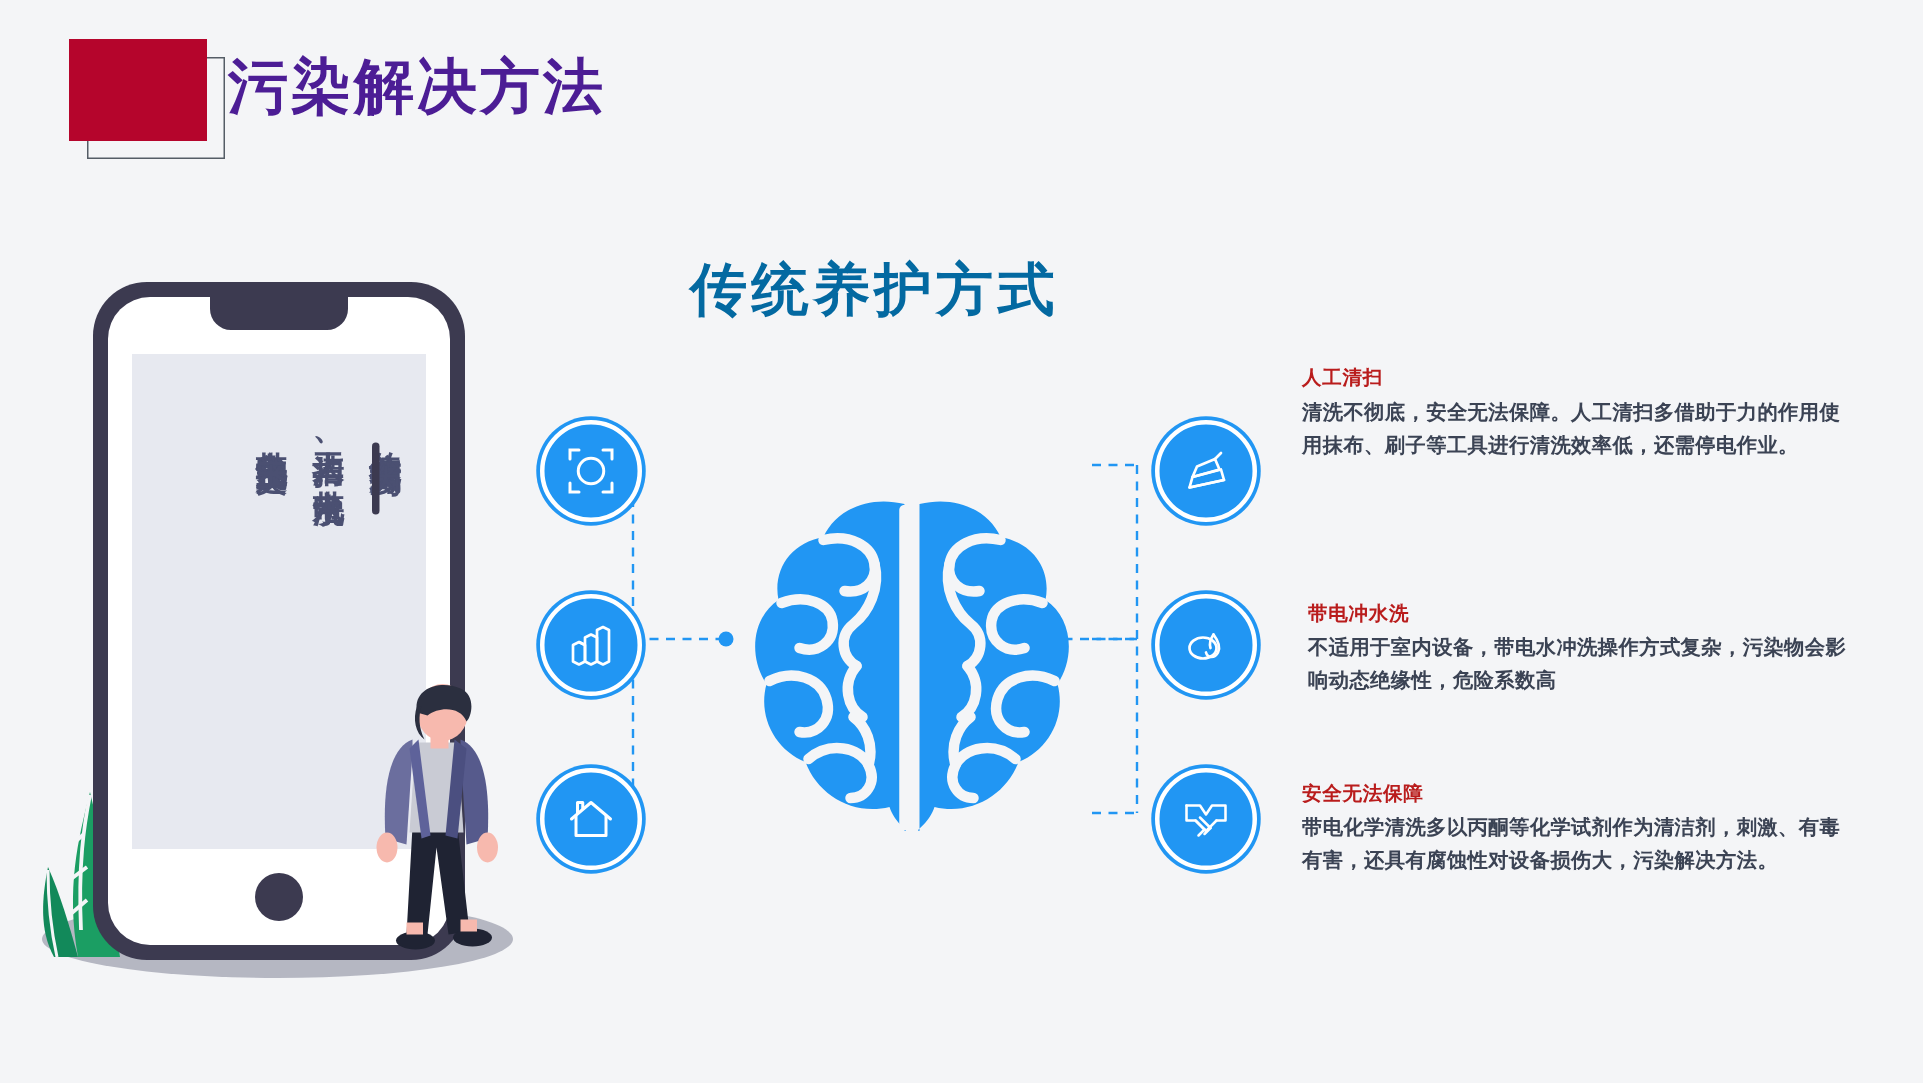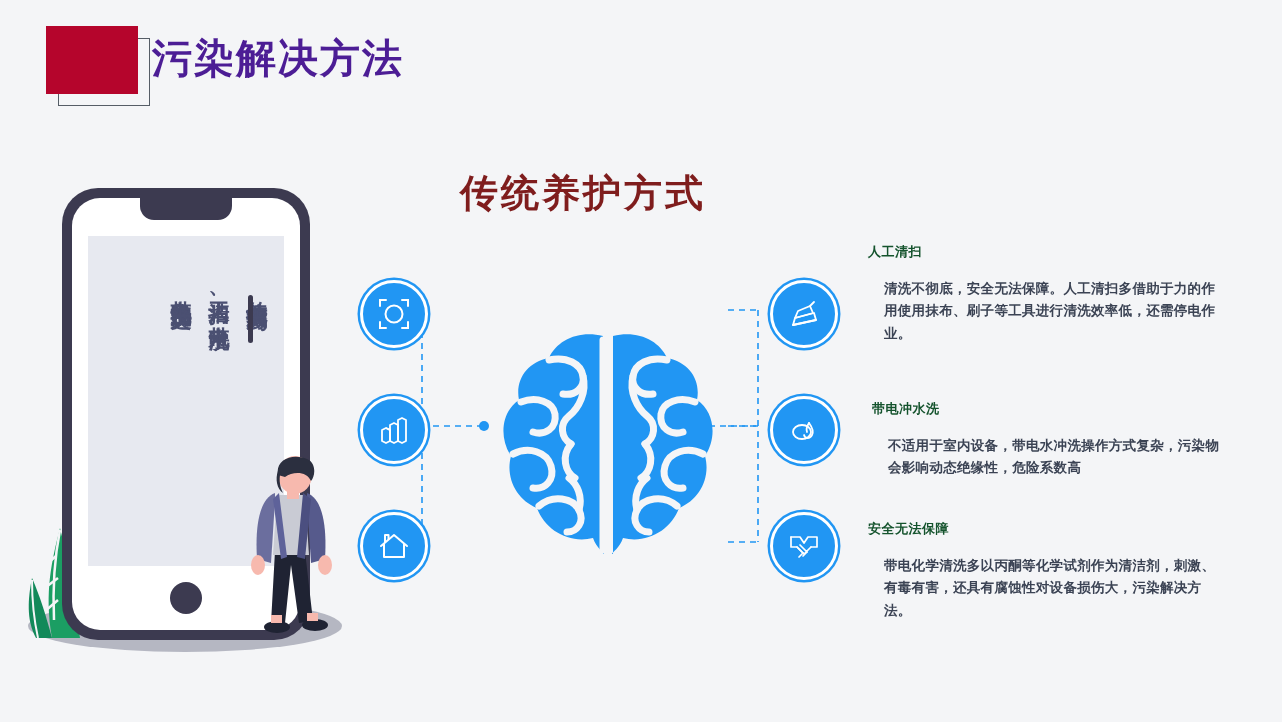--- a/index.html
+++ b/index.html
@@ -17,21 +17,21 @@
   .hdr-sq{position:absolute;left:46px;top:26px;width:92px;height:68px;background:#b5052c;}
   .hdr-outline{position:absolute;left:58px;top:38px;width:92px;height:68px;border:1.4px solid #555d66;box-sizing:border-box;}
   .hdr-title{position:absolute;left:152px;top:38px;font-size:40px;font-weight:700;color:#4c1d95;
              letter-spacing:2px;font-family:"DejaVu Sans","Liberation Sans",sans-serif;line-height:1;}
 
   
   .logo{position:absolute;right:8px;top:4px;width:120px;height:56px;}
 
   
   .main-title{position:absolute;left:460px;top:168px;width:420px;text-align:left;
-    font-size:38px;font-weight:700;color:#7f1d1d;letter-spacing:3px;
+    font-size:38px;font-weight:700;color:#0369a1;letter-spacing:3px;
     font-family:"DejaVu Sans","Liberation Sans",sans-serif;}
 
   
   .phone-shadow{position:absolute;left:28px;top:600px;width:314px;height:52px;
     background:#a9acb8;border-radius:50%;opacity:.85;}
   .phone{position:absolute;left:62px;top:188px;width:248px;height:452px;
     background:#3c3a50;border-radius:36px;}
   .phone-inner{position:absolute;left:10px;top:10px;width:228px;height:432px;
     background:#ffffff;border-radius:28px;overflow:hidden;}
   .notch{position:absolute;left:50%;transform:translateX(-50%);top:0;width:92px;height:22px;
@@ -57,24 +57,24 @@
 
   .icon-circle{position:absolute;width:62px;height:62px;border-radius:50%;
     background:#2196f3;border:3px solid #ffffff;box-shadow:0 0 0 2.5px #2196f3;
     display:flex;align-items:center;justify-content:center;}
   .icon-circle svg{width:34px;height:34px;}
 
   .brain{position:absolute;left:483px;top:318px;width:250px;height:250px;}
 
   
   .blk{position:absolute;width:372px;}
-  .blk-h{font-size:13px;font-weight:700;color:#14532d;margin:0 0 3px 0;letter-spacing:.5px;
+  .blk-h{font-size:13px;font-weight:700;color:#b91c1c;margin:0 0 3px 0;letter-spacing:.5px;
     font-family:"DejaVu Sans","Liberation Sans",sans-serif;}
   .blk-b{font-size:13.5px;color:#3b4354;line-height:1.65;letter-spacing:.3px;font-weight:600;
-    font-family:"DejaVu Sans","Liberation Sans",sans-serif;margin:16px;}
+    font-family:"DejaVu Sans","Liberation Sans",sans-serif;margin:0;}
   #blk0{left:868px;top:243px;}
   #blk1{left:872px;top:400px;}
   #blk2{left:868px;top:520px;}
 </style>
 </head>
 <body>
 
 <div class="slide">
 
   <div class="hdr">

